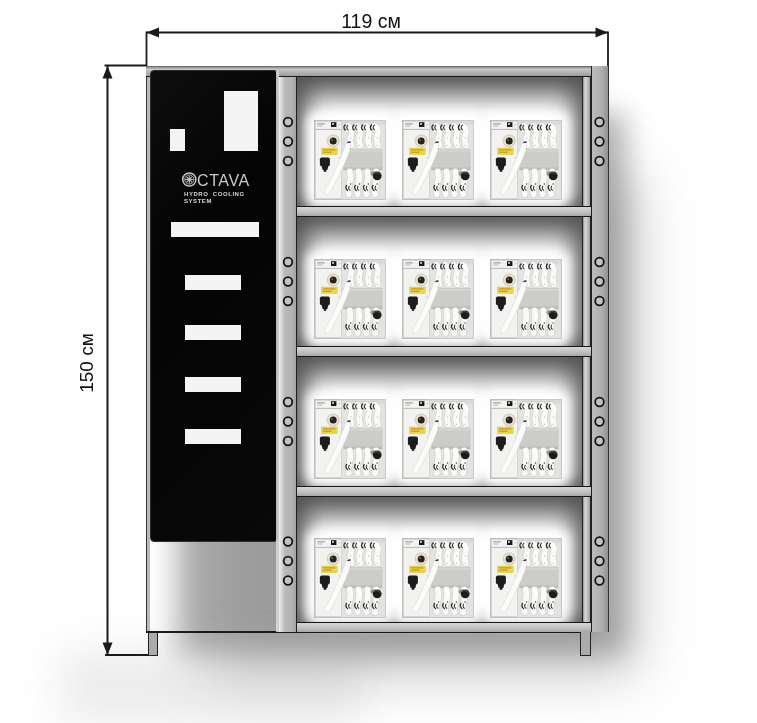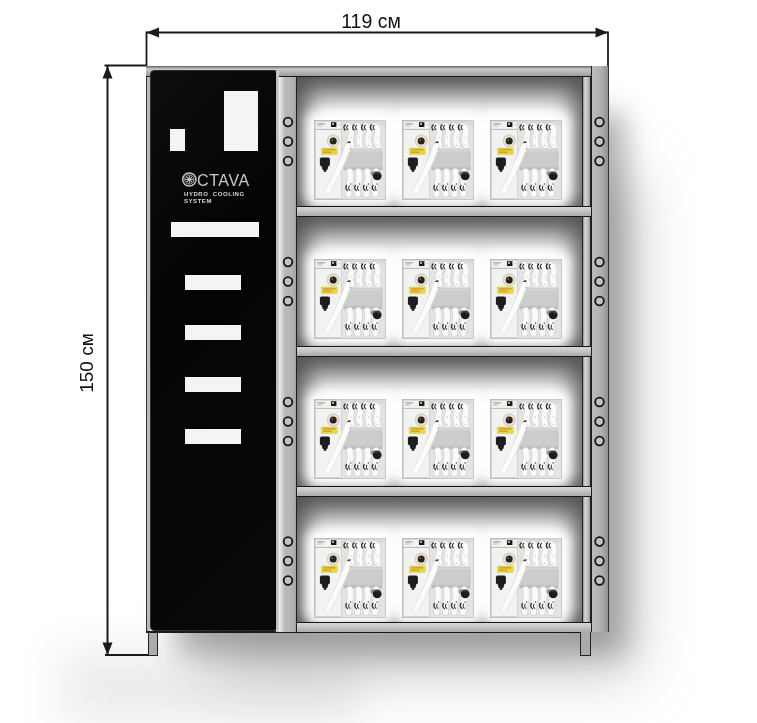--- a/index.html
+++ b/index.html
@@ -49,21 +49,21 @@
 <div class="abs" style="left:296.5px;top:206px;width:294px;height:11px;background:linear-gradient(to bottom,#d6d6d6 0,#c6c6c6 45%,#a8a8a8 100%);border-top:1.5px solid #161616;border-bottom:1.5px solid #161616;box-sizing:border-box;z-index:2;"></div>
 
 <div class="abs" style="left:296.5px;top:346px;width:294px;height:11px;background:linear-gradient(to bottom,#d6d6d6 0,#c6c6c6 45%,#a8a8a8 100%);border-top:1.5px solid #161616;border-bottom:1.5px solid #161616;box-sizing:border-box;z-index:2;"></div>
 
 <div class="abs" style="left:296.5px;top:486px;width:294px;height:11px;background:linear-gradient(to bottom,#d6d6d6 0,#c6c6c6 45%,#a8a8a8 100%);border-top:1.5px solid #161616;border-bottom:1.5px solid #161616;box-sizing:border-box;z-index:2;"></div>
 
 <div class="abs" style="left:296.5px;top:621.5px;width:294px;height:11px;background:linear-gradient(to bottom,#d6d6d6 0,#c6c6c6 45%,#a8a8a8 100%);border-top:1.5px solid #161616;border-bottom:1.5px solid #161616;box-sizing:border-box;z-index:2;"></div>
 
 <div class="abs" style="left:581.5px;top:77px;width:9px;height:544.5px;background:linear-gradient(to right,#8f8f8f 0,#d8d8d8 30%,#b9b9b9 70%,#9e9e9e 100%);border-left:1.2px solid #222;border-right:1.2px solid #222;box-sizing:border-box;z-index:1;"></div>
 
-<div class="abs" style="left:149.5px;top:69.5px;width:128px;height:561px;background:linear-gradient(135deg,#0e0e0e 0,#040404 35%,#090909 100%);border-radius:4px;border:1px solid #2e2e2e;box-sizing:border-box;z-index:5;">
+<div class="abs" style="left:149.5px;top:69.5px;width:128px;height:472px;background:linear-gradient(135deg,#0e0e0e 0,#040404 35%,#090909 100%);border-radius:4px;border:1px solid #2e2e2e;box-sizing:border-box;z-index:5;">
     <div class="abs" style="left:19px;top:58px;width:15px;height:22px;background:#f4f4f4;"></div>
     <div class="abs" style="left:73px;top:20.5px;width:34px;height:60px;background:#f4f4f4;"></div>
     <div class="abs" style="left:30px;top:99px;width:90px;height:24px;"><svg width="90" height="24" viewBox="0 0 90 24">
         <g stroke="#c6c6c6" fill="none">
           <circle cx="8.3" cy="9.5" r="6.6" stroke-width="1.5"></circle>
           <circle cx="8.3" cy="9.5" r="4.6" stroke-width="0.8"></circle>
           <g stroke-width="1.1">
             <line x1="8.3" y1="5.4" x2="8.3" y2="13.6"></line>
             <line x1="4.2" y1="9.5" x2="12.4" y2="9.5"></line>
             <line x1="5.4" y1="6.6" x2="11.2" y2="12.4"></line>

